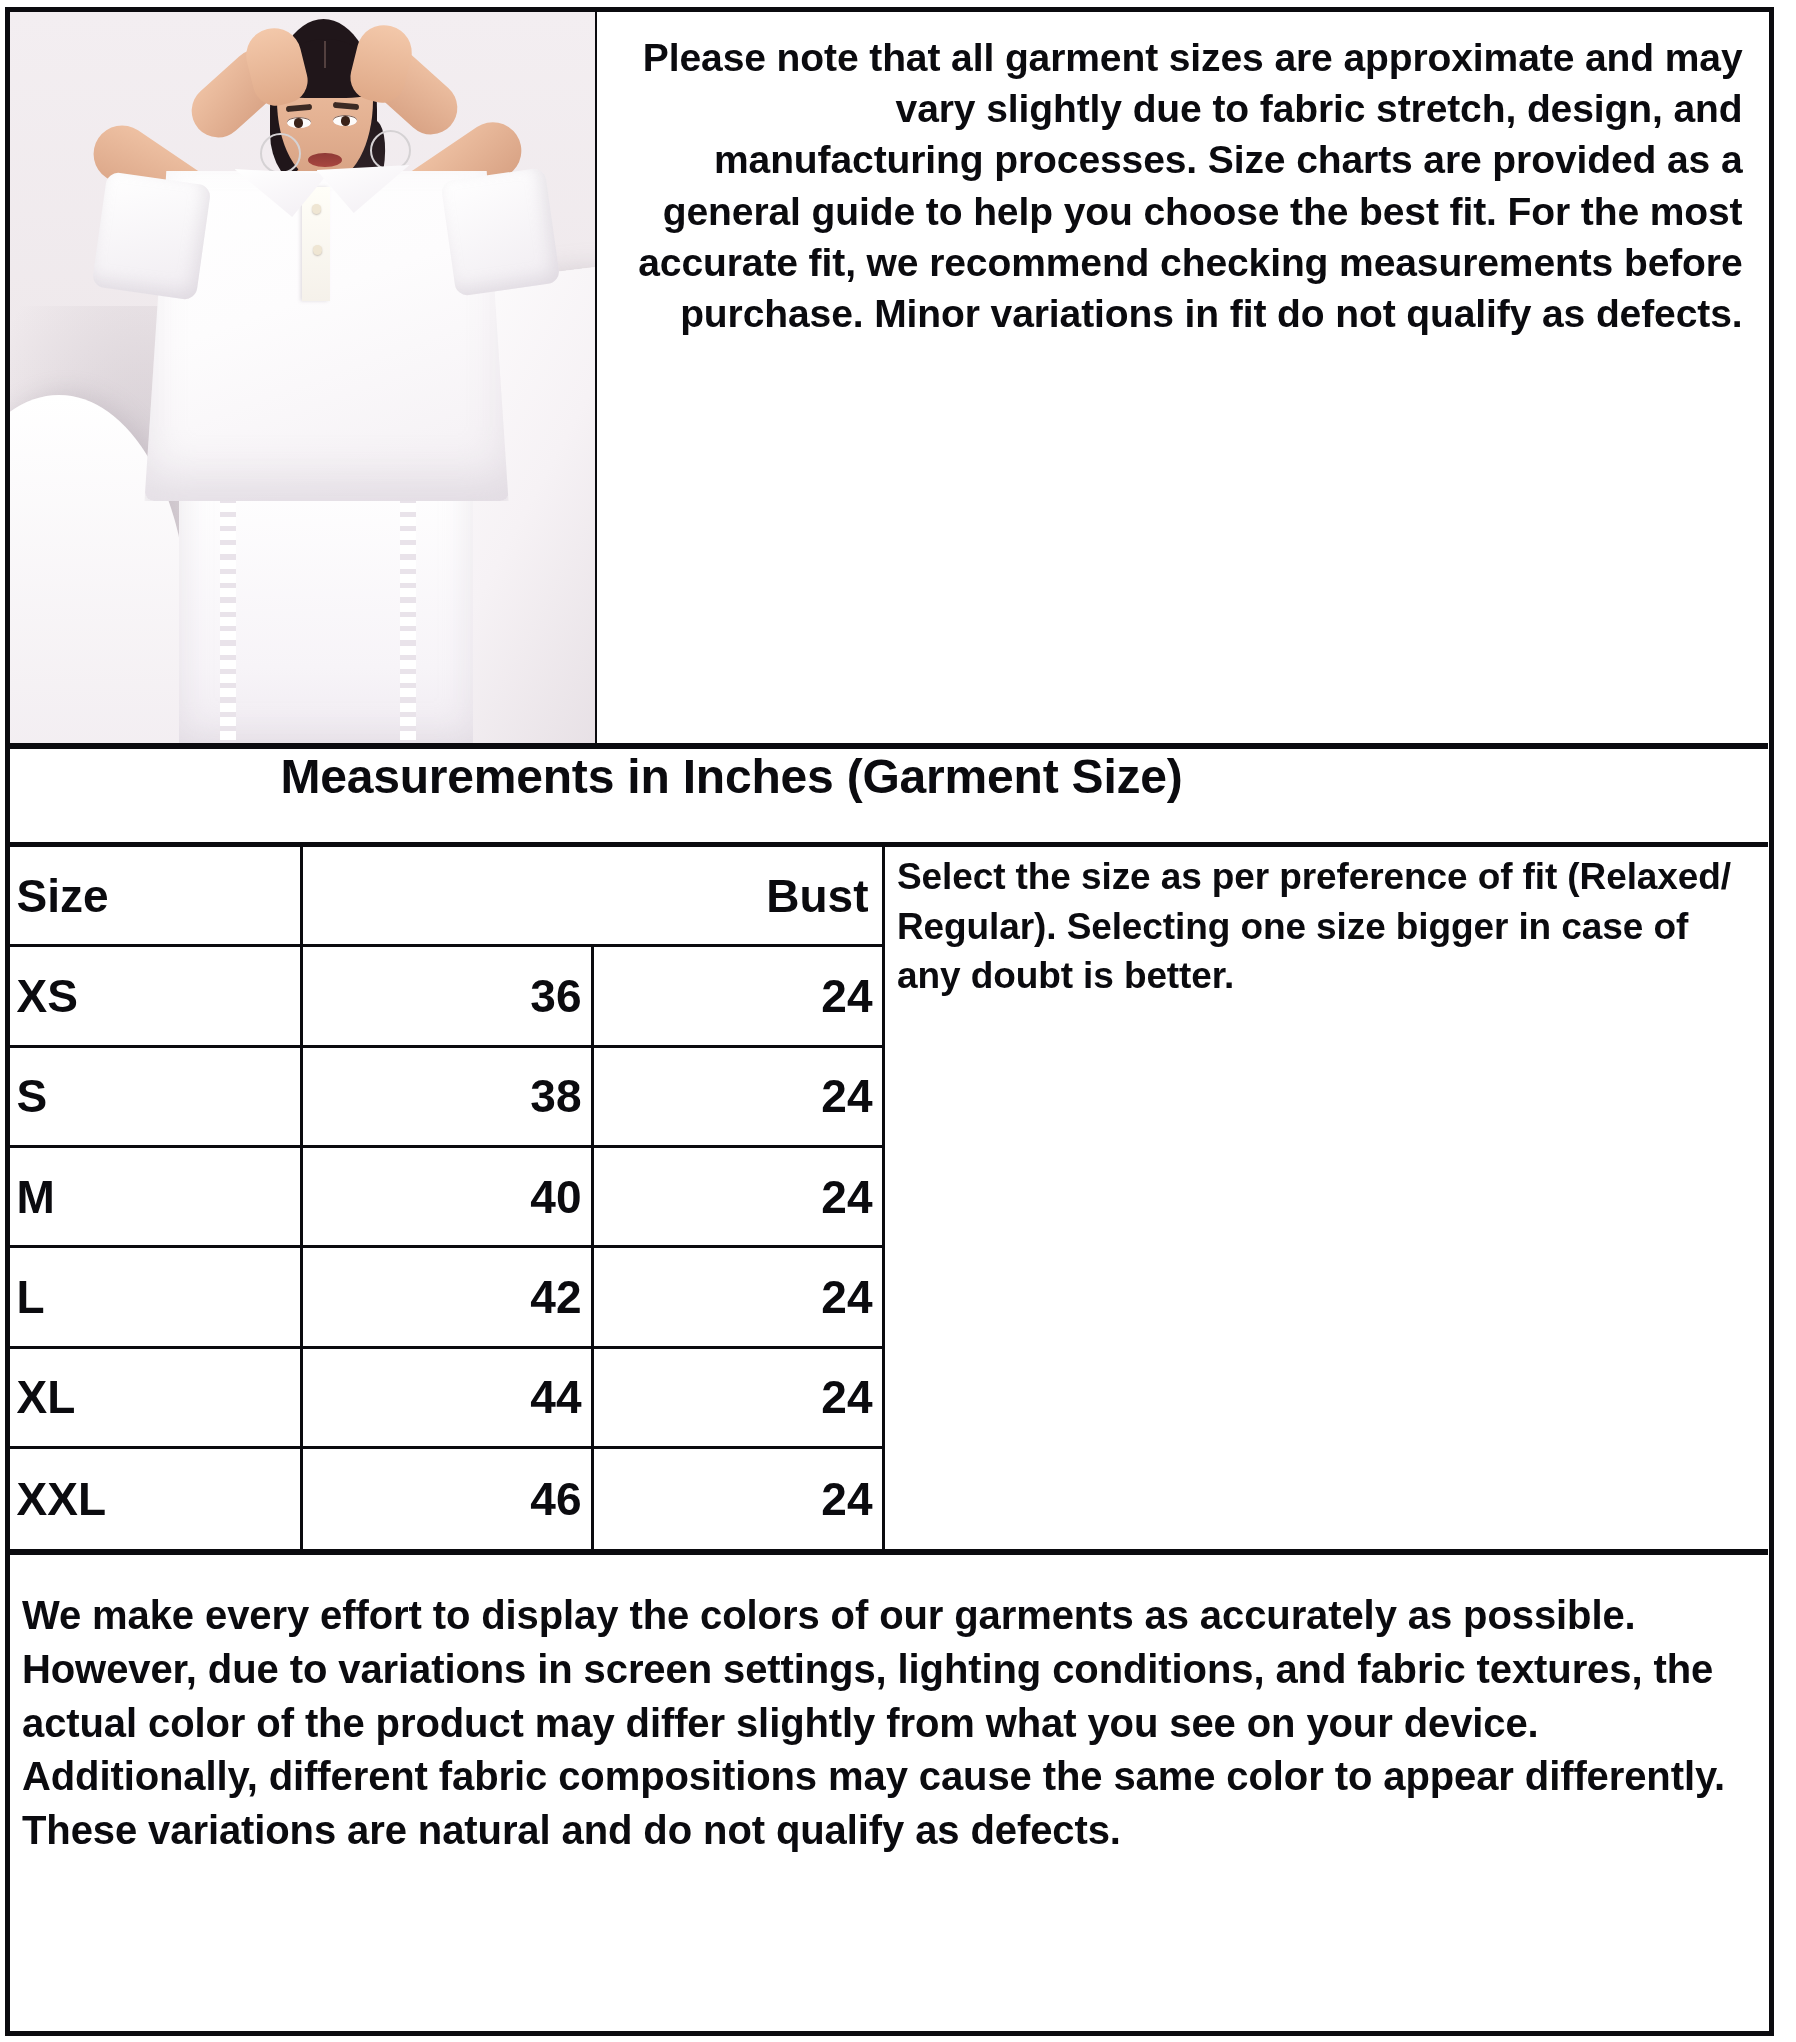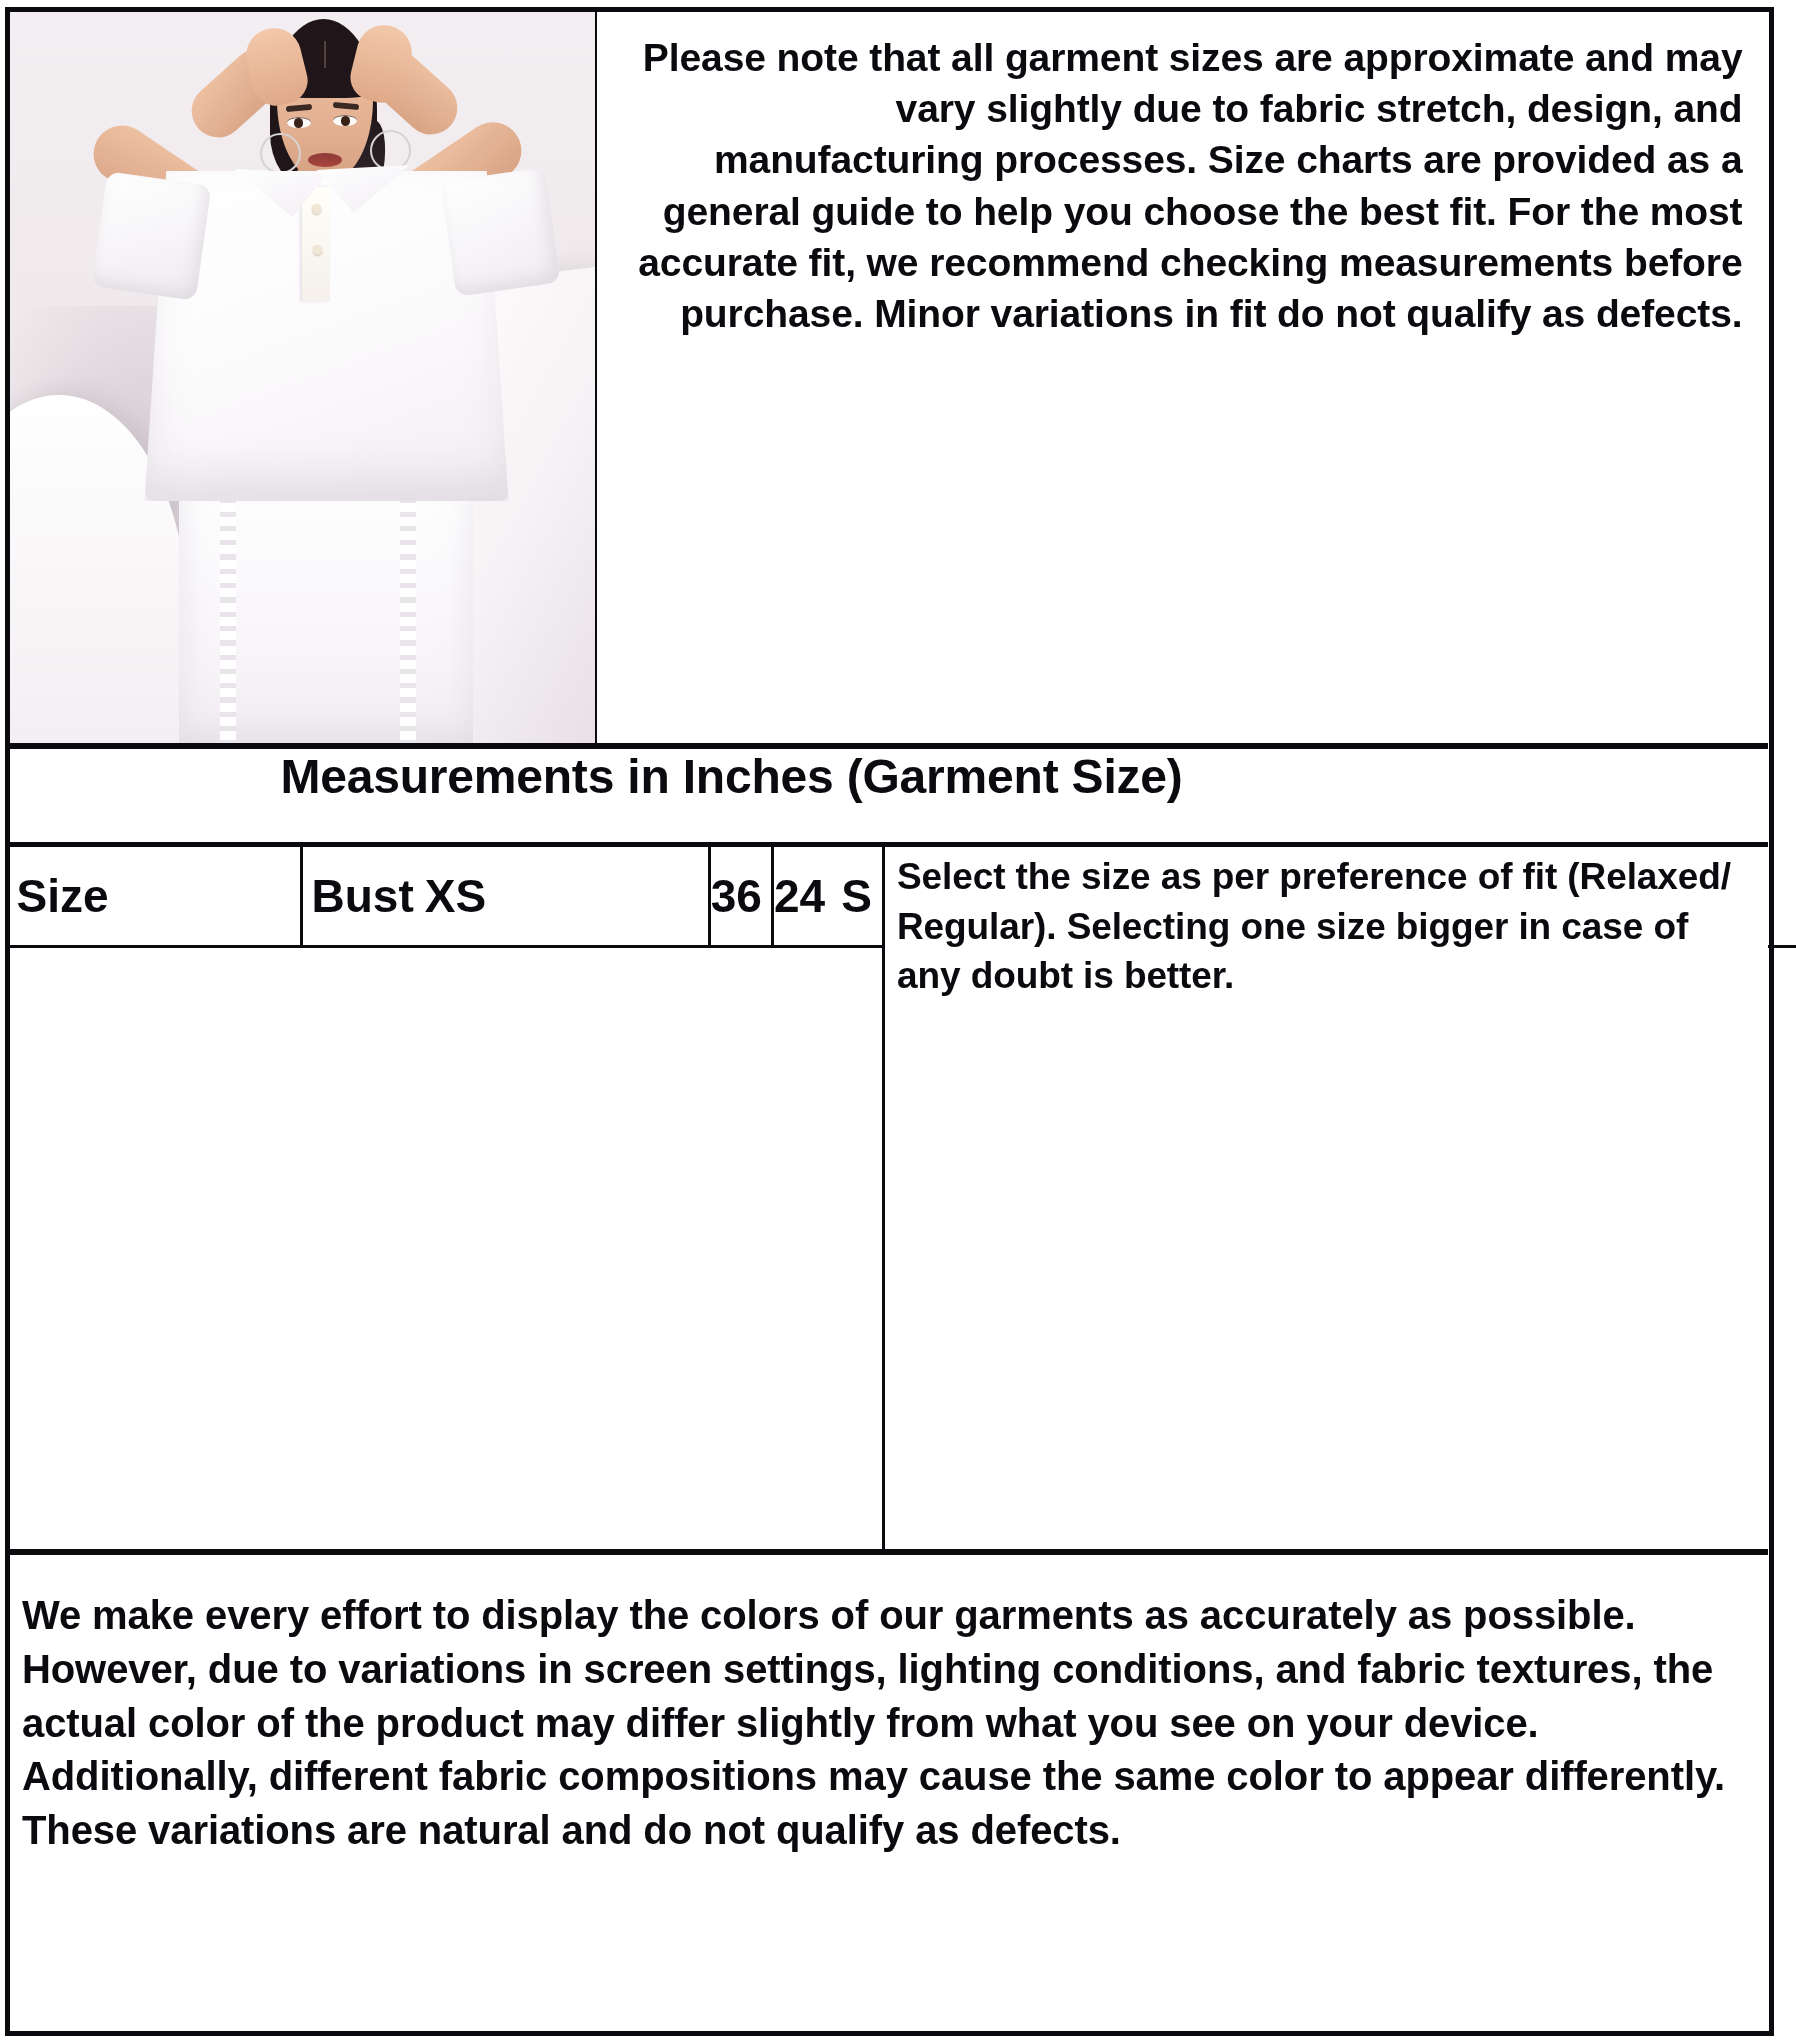--- a/index.html
+++ b/index.html
@@ -311,20 +311,21 @@
     height: 708px;
     display: flex;
     box-sizing: border-box;
     border-bottom: 6.2px solid #0b0b0f;
     background: #ffffff;
   }
   .grid {
     width: 875px;
     flex: 0 0 875px;
     display: flex;
+    flex-direction: column;
     box-sizing: border-box;
     border-right: 3.6px solid #0b0b0f;
   }
   .grid-row {
     display: flex;
     height: 101px;
     box-sizing: border-box;
     border-bottom: 3.6px solid #0b0b0f;
   }
   .grid-row:last-child { border-bottom: none; }
@@ -341,23 +342,23 @@
     flex: 1 1 0;
     box-sizing: border-box;
     border-right: 3.6px solid #0b0b0f;
     display: flex;
     align-items: center;
     justify-content: flex-end;
     padding-right: 9px;
   }
   .cell-num:last-child { border-right: none; }
   .cell-head {
-    justify-content: center;
+    justify-content: flex-end;
     padding-left: 9px;
-    padding-right: 4px;
+    padding-right: 13px;
   }
   .cell-txt {
     font-size: 46px;
     font-weight: 700;
     color: #0b0b0f;
     line-height: 1;
   }
 
   .advice-cell {
     flex: 1 1 auto;

